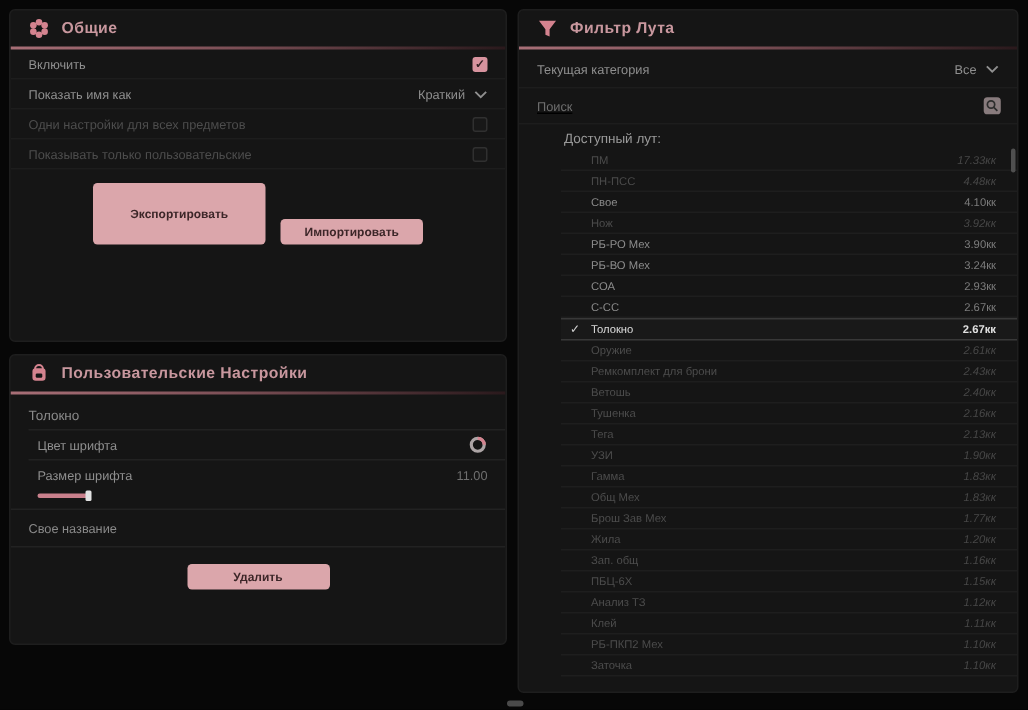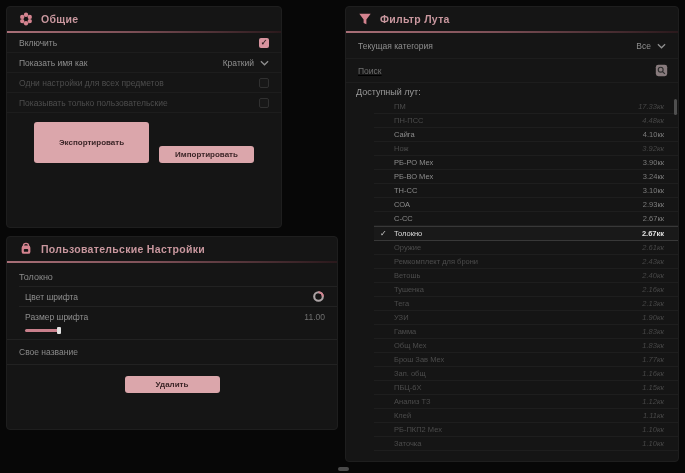--- a/index.html
+++ b/index.html
@@ -1,20 +1,20 @@
 <!DOCTYPE html>
 <html><head>
 <meta charset="utf-8">
 <style>
   html,body{margin:0;padding:0;background:#070707;width:685px;height:473px;overflow:hidden;
     font-family:"Liberation Sans",sans-serif;}
   .stage{position:relative;width:685px;height:473px;background:#070707;}
   .panel{position:absolute;background:#151515;border:1px solid #1e1e1e;border-radius:4px;
     box-sizing:border-box;overflow:hidden;}
-  #panel-general{left:6px;top:6px;width:276px;height:222px;}
+  #panel-general{left:6px;top:6px;width:332px;height:222px;}
   #panel-custom{left:6px;top:236px;width:332px;height:194px;}
   #panel-filter{left:345px;top:6px;width:334px;height:456px;}
   .p-hdr{display:flex;align-items:center;gap:8px;height:24px;padding:0 12px;}
   .p-title{color:#c8979e;font-size:10.5px;font-weight:bold;letter-spacing:.3px;}
   .hdr-line{height:2px;background:linear-gradient(to right,#a86f77 0%,#7c4f56 45%,#2a191c 100%);}
   
   .g-row{display:flex;align-items:center;justify-content:space-between;height:19px;
     padding:0 12px;border-bottom:1px solid #1d1d1d;font-size:8.5px;color:#8f8f8f;}
   .g-row.dim{color:#4d4d4d;}
   .cb{width:10px;height:10px;border-radius:2px;box-sizing:border-box;flex:0 0 auto;}
@@ -40,21 +40,21 @@
   .inp-row input{width:100%;box-sizing:border-box;height:24px;background:transparent;border:none;outline:none;
     color:#9a9a9a;font-size:8.5px;padding:0 12px;font-family:"Liberation Sans",sans-serif;}
   .inp-row input::placeholder{color:#8a8a8a;opacity:1;}
   
   .f-row{display:flex;align-items:center;justify-content:space-between;height:25px;
     padding:0 12px;border-bottom:1px solid #1d1d1d;font-size:8.5px;color:#8f8f8f;}
   .search-row{display:flex;align-items:center;height:23px;border-bottom:1px solid #1d1d1d;padding:0 10px 0 0;text-decoration:underline;}
   .search-row input{flex:1;background:transparent;border:none;outline:none;color:#9a9a9a;
     font-size:8.5px;padding:0 12px;font-family:"Liberation Sans",sans-serif;}
   .search-row input::placeholder{color:#6f6f6f;opacity:1;}
-  .list-label{color:#9a9a9a;font-size:9px;padding:4px 10px 3px 10px;}
+  .list-label{color:#9a9a9a;font-size:9px;padding:4px 10px 3px 10px;margin-left:20px;}
   .loot-list{position:relative;}
   .loot-row{display:flex;align-items:center;justify-content:space-between;height:13px;
     padding:0 14px 0 20px;border-bottom:1px solid #1e1e1e;font-size:7.5px;color:#8d8d8d;position:relative;margin-left:28px;}
   .loot-row .val{color:#7c7c7c;}
   .loot-row.dim{color:#4c4c4c;}
   .loot-row.dim .val{color:#474747;font-style:italic;}
   .loot-row.sel{color:#dcdcdc;border-top:1px solid #383838;border-bottom:1px solid #383838;background:#191919;}
   .loot-row.sel .val{color:#e0e0e0;font-weight:bold;}
   .loot-row.sel::before{content:"\2713";position:absolute;left:6px;color:#cfcfcf;font-size:8px;}
   .vscroll{position:absolute;right:1px;top:88px;width:3px;height:366px;}
@@ -195,38 +195,34 @@
     <div class="loot-list">
         <div class="loot-row dim">
     <span>ПМ</span>
     <span class="val">17.33кк</span>
   </div>
         <div class="loot-row dim">
     <span>ПН-ПСС</span>
     <span class="val">4.48кк</span>
   </div>
         <div class="loot-row">
-    <span>Сайга</span>
+    <span>Свое</span>
     <span class="val">4.10кк</span>
   </div>
         <div class="loot-row dim">
     <span>Нож</span>
     <span class="val">3.92кк</span>
   </div>
         <div class="loot-row">
     <span>РБ-РО Мех</span>
     <span class="val">3.90кк</span>
   </div>
         <div class="loot-row">
     <span>РБ-ВО Мех</span>
     <span class="val">3.24кк</span>
-  </div>
-        <div class="loot-row">
-    <span>ТН-СС</span>
-    <span class="val">3.10кк</span>
   </div>
         <div class="loot-row">
     <span>СОА</span>
     <span class="val">2.93кк</span>
   </div>
         <div class="loot-row">
     <span>С-СС</span>
     <span class="val">2.67кк</span>
   </div>
         <div class="loot-row sel">
@@ -263,20 +259,24 @@
   </div>
         <div class="loot-row dim">
     <span>Общ Мех</span>
     <span class="val">1.83кк</span>
   </div>
         <div class="loot-row dim">
     <span>Брош Зав Мех</span>
     <span class="val">1.77кк</span>
   </div>
         <div class="loot-row dim">
+    <span>Жила</span>
+    <span class="val">1.20кк</span>
+  </div>
+        <div class="loot-row dim">
     <span>Зап. общ</span>
     <span class="val">1.16кк</span>
   </div>
         <div class="loot-row dim">
     <span>ПБЦ-6Х</span>
     <span class="val">1.15кк</span>
   </div>
         <div class="loot-row dim">
     <span>Анализ ТЗ</span>
     <span class="val">1.12кк</span>

